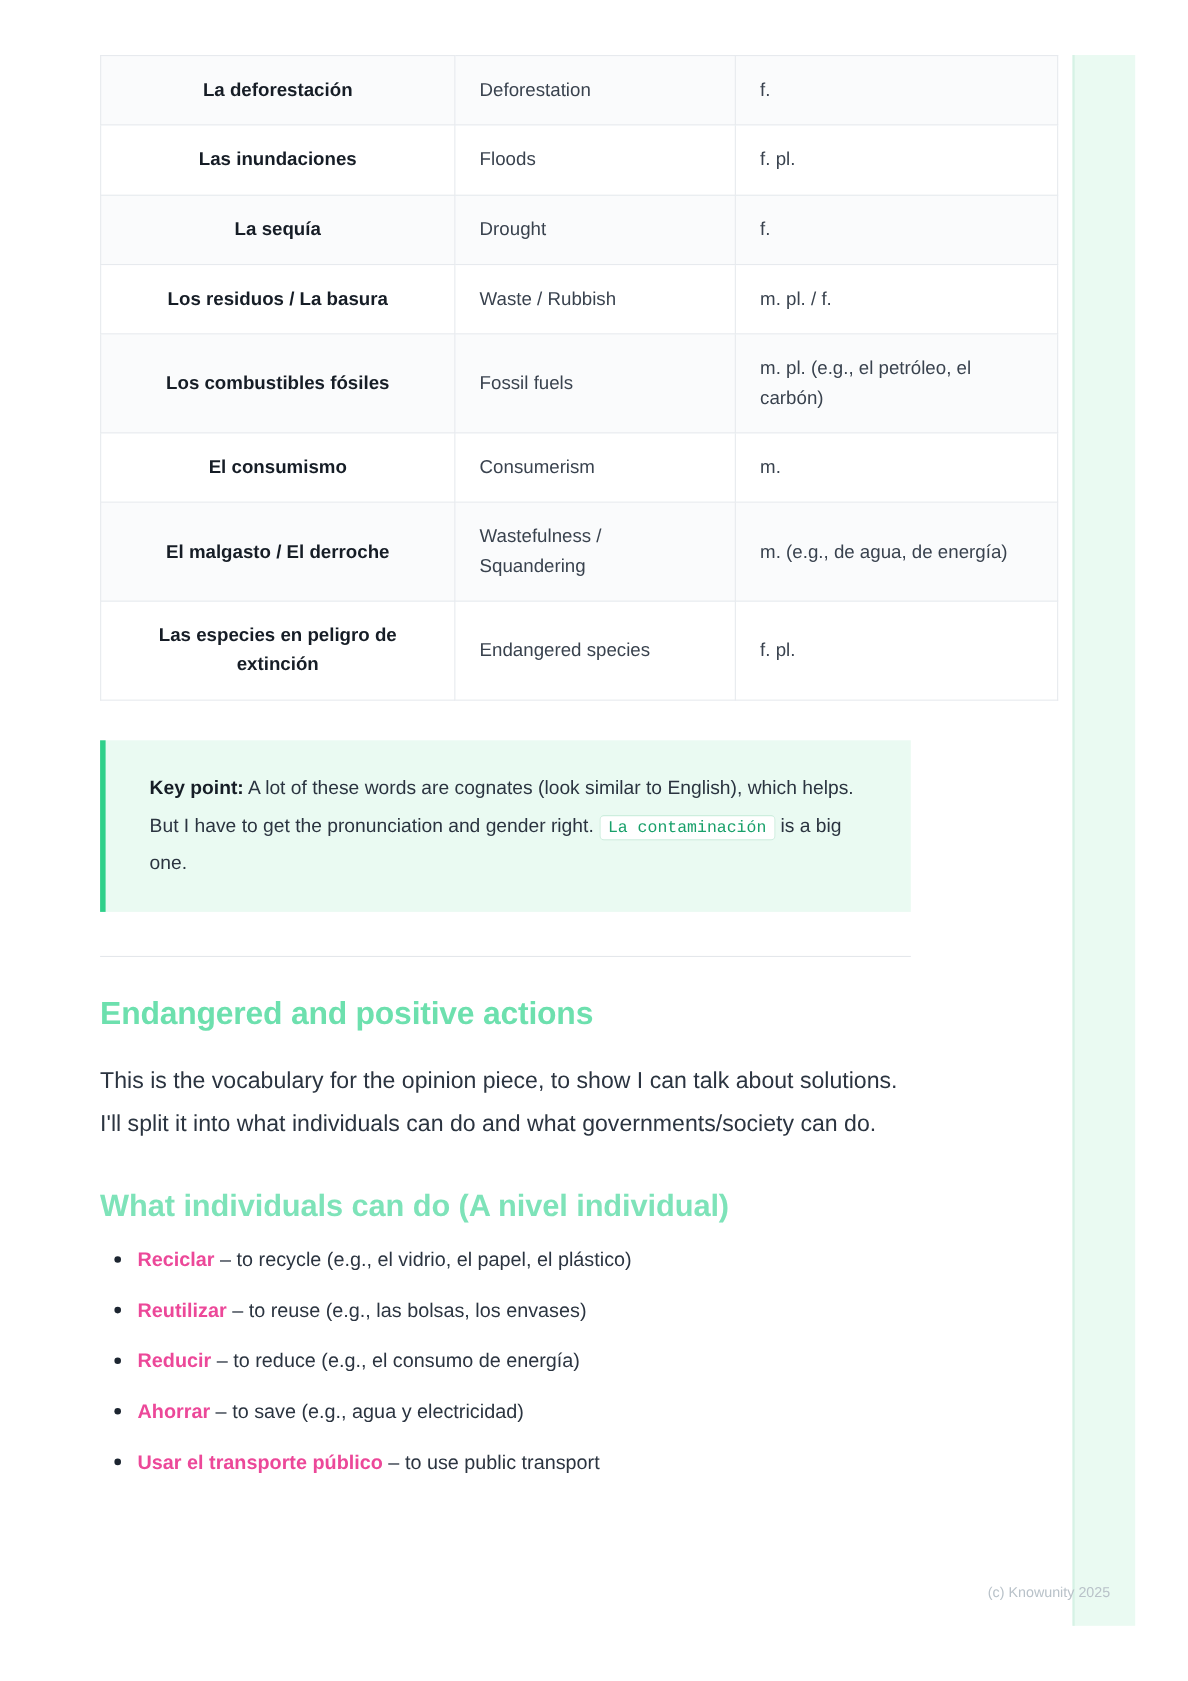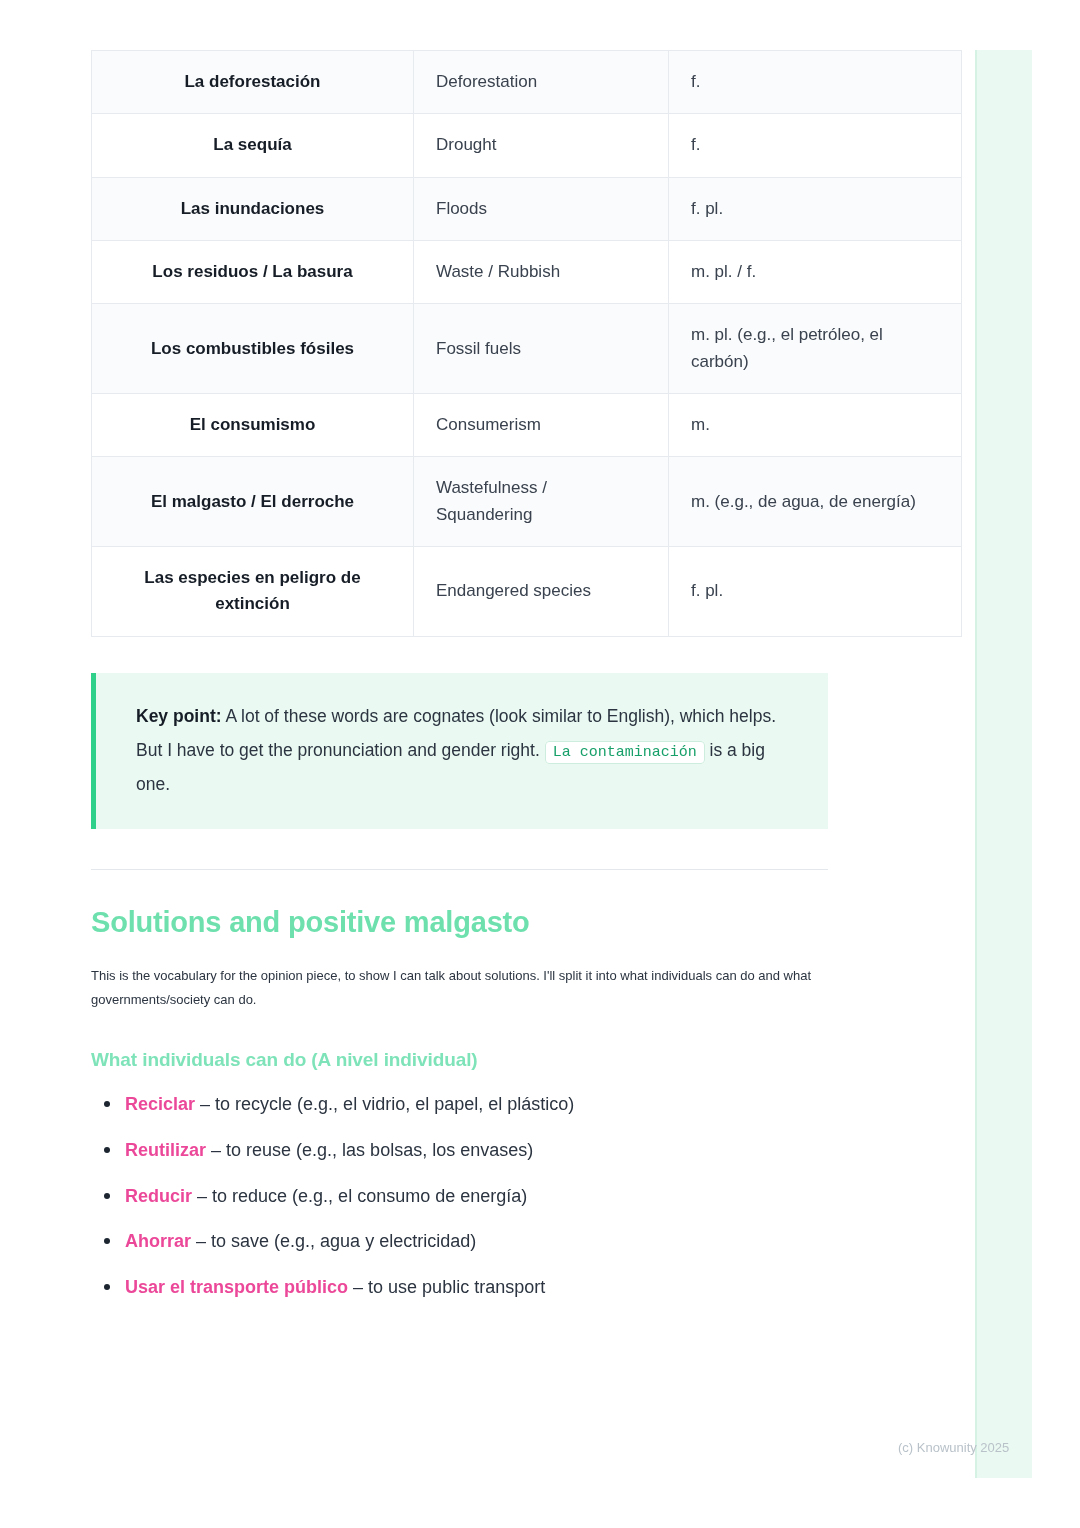--- a/index.html
+++ b/index.html
@@ -112,27 +112,27 @@
 
   h2.section {
     font-size: 29px;
     line-height: 1.3;
     color: #6de0ae;
     margin: 34px 0 0 0;
     font-weight: bold;
     letter-spacing: -0.2px;
   }
   p.para {
-    font-size: 13px;
+    font-size: 21px;
     line-height: 1.85;
     color: #2b3440;
     margin: 22px 0 0 0;
   }
   h3.subsection {
-    font-size: 19px;
+    font-size: 28px;
     line-height: 1.3;
     color: #7ee3b9;
     margin: 36px 0 0 0;
     font-weight: bold;
     letter-spacing: -0.1px;
   }
   ul.bullets {
     margin: 18px 0 0 0;
     padding-left: 34px;
     list-style: none;
@@ -177,30 +177,30 @@
   <div class="content">
 
     <table class="vocab">
       <tbody>
         <tr>
           <td class="term">La deforestación</td>
           <td class="trans">Deforestation</td>
           <td class="gender">f.</td>
         </tr>
         <tr>
+          <td class="term">Las inundaciones</td>
+          <td class="trans">Floods</td>
+          <td class="gender">f. pl.</td>
+        </tr>
+        <tr>
           <td class="term">La sequía</td>
           <td class="trans">Drought</td>
           <td class="gender">f.</td>
         </tr>
         <tr>
-          <td class="term">Las inundaciones</td>
-          <td class="trans">Floods</td>
-          <td class="gender">f. pl.</td>
-        </tr>
-        <tr>
           <td class="term">Los residuos / La basura</td>
           <td class="trans">Waste / Rubbish</td>
           <td class="gender">m. pl. / f.</td>
         </tr>
         <tr>
           <td class="term">Los combustibles fósiles</td>
           <td class="trans">Fossil fuels</td>
           <td class="gender">m. pl. (e.g., el petróleo, el carbón)</td>
         </tr>
         <tr>
@@ -220,21 +220,21 @@
         </tr>
       </tbody>
     </table>
 
     <div class="callout">
       <b>Key point:</b><span> A lot of these words are cognates (look similar to English), which helps. But I have to get the pronunciation and gender right. </span><span class="code-inline">La contaminación</span><span> is a big one.</span>
     </div>
 
     <hr class="sep">
 
-    <h2 class="section">Solutions and positive malgasto</h2>
+    <h2 class="section">Endangered and positive actions</h2>
 
     <p class="para">This is the vocabulary for the opinion piece, to show I can talk about solutions. I'll split it into what individuals can do and what governments/society can do.</p>
 
     <h3 class="subsection">What individuals can do (A nivel individual)</h3>
 
     <ul class="bullets">
       <li>
         <b>Reciclar</b><span> – to recycle (e.g., el vidrio, el papel, el plástico)</span>
       </li>
       <li>

